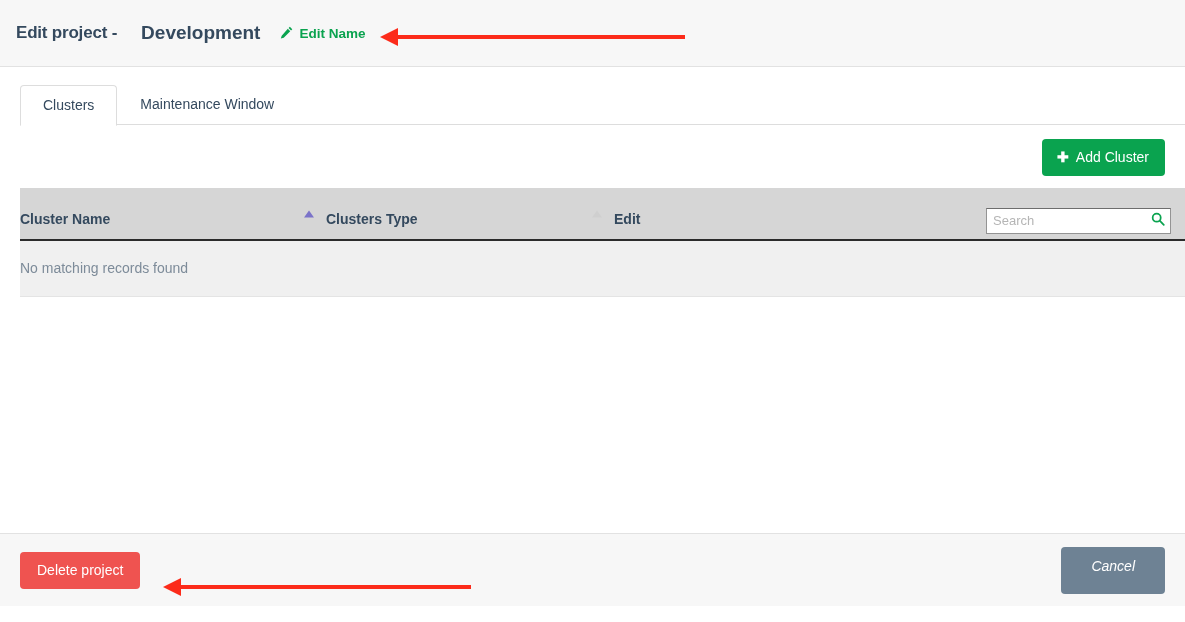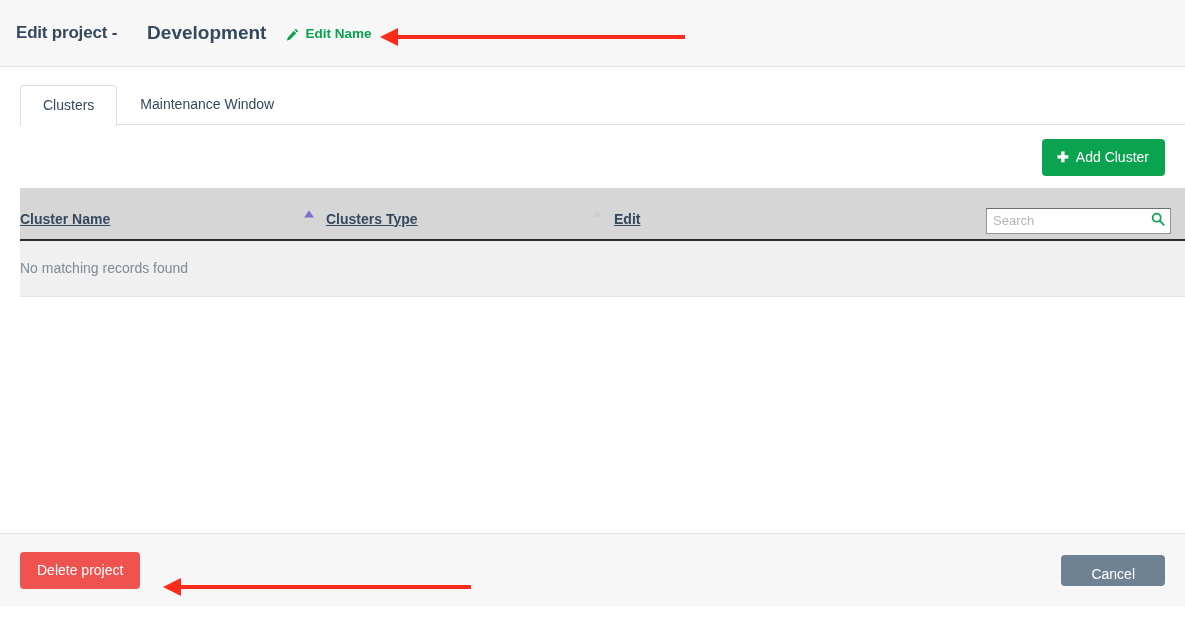--- a/index.html
+++ b/index.html
@@ -29,29 +29,29 @@
   .title-prefix {
     font-size: 17px;
     font-weight: bold;
     color: #34495e;
     letter-spacing: -0.2px;
   }
   .title-project {
     font-size: 19px;
     font-weight: bold;
     color: #34495e;
-    margin-left: 30px;
+    margin-left: 24px;
   }
   .edit-name-link {
     margin-left: 20px;
     color: #0aa34f;
     font-size: 13.5px;
     font-weight: bold;
     display: inline-flex;
-    align-items: flex-end;
+    align-items: flex-start;
     gap: 6px;
     text-decoration: none;
     cursor: pointer;
   }
   .pencil-icon {
     display: inline-block;
     width: 13px;
     height: 13px;
     line-height: 1;
   }
@@ -138,21 +138,20 @@
     background: #d6d6d6;
     color: #34495e;
     font-size: 14px;
     font-weight: bold;
     text-align: left;
     padding: 16px 0 6px 0;
     border-bottom: 2px solid #2b2b2b;
     position: relative;
     height: 52px;
     vertical-align: middle;
-    text-decoration: underline;
   }
   th.col-name   { width: 306px; padding-left: 18px; }
   th.col-dbtype { width: 288px; padding-left: 18px; }
   th.col-size   { width: 330px; padding-left: 18px; }
   th.col-search { width: 241px; padding: 0; }
 
   .sort-arrow {
     position: absolute;
     right: 12px;
     top: 50%;
@@ -228,22 +227,23 @@
     font-size: 14px;
     border-radius: 4px;
   }
   .footer-right {
     margin-left: auto;
     display: flex;
     gap: 18px;
   }
   .btn-cancel {
     background: #6e8294;
-    padding: 10px 30px 3px 30px;
-    font-size: 14px;
+    padding: 10px 30px 19px 30px;
+    font-size: 14px;
+    font-style: italic;
   }
   .btn-save {
     background: #0aa34f;
     padding: 10px 37px 11px 37px;
     font-size: 14px;
   }
 
   
   .annot-arrow {
     position: absolute;

